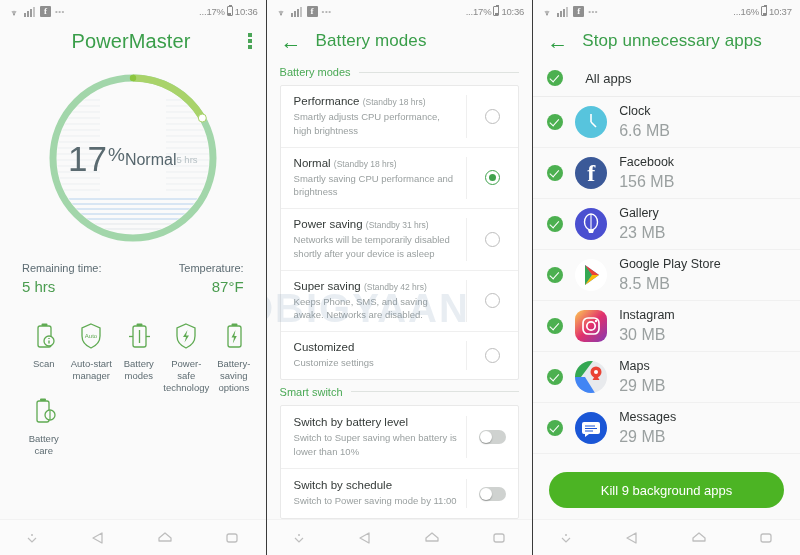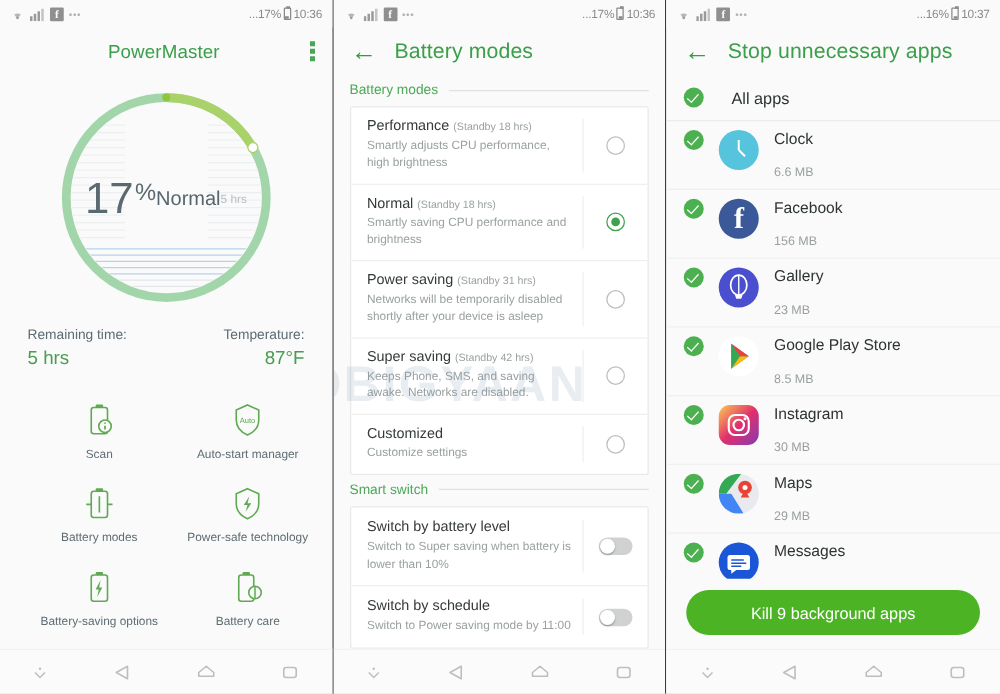--- a/index.html
+++ b/index.html
@@ -37,21 +37,21 @@
   .batt-glyph:after { content:""; position:absolute; bottom:0.5px; left:0.5px;
                 right:0.5px; height:2px; background:#8a8a8a; }
 
   
   .appbar { flex:0 0 38px; display:flex; align-items:center; padding:0 14px;
             color:#2e9141; }
   .appbar .back { font-size:21px; line-height:1; color:#2f9e44; margin-right:14px;
                   cursor:pointer; }
   .appbar .title { font-size:17px; font-weight:normal; color:#3a9e4a;
                    letter-spacing:0.1px; }
-  .appbar .title.centered { flex:1; text-align:center; font-size:15px; }
+  .appbar .title.centered { flex:1; text-align:center; font-size:20px; }
   .kebab { display:flex; flex-direction:column; gap:2.5px; margin-left:auto;
            cursor:pointer; }
   .kebab i { width:3.5px; height:3.5px; background:#4ba558; display:block; }
 
   
   .p1body { flex:1; position:relative; }
   .gauge-wrap { display:flex; justify-content:center; margin-top:10px; }
   .gauge { position:relative; width:176px; height:176px; }
   .gauge svg { display:block; }
   .gauge-center { position:absolute; inset:0; display:flex; flex-direction:row;
@@ -61,22 +61,22 @@
   .pct .sym { font-size:19px; margin-top:4px; margin-left:1px; }
   .state { font-size:16px; color:#56666d; margin-top:4px; font-weight:300; }
   .sub-hrs { font-size:9.5px; color:#b6c0c4; margin-top:2px; }
 
   .stats { display:flex; padding:16px 22px 0 22px; }
   .stat { flex:1; }
   .stat.right { text-align:right; padding-left:26px; }
   .stat-label { font-size:11px; color:#5c6b72; }
   .stat-value { font-size:15px; color:#4a9c4f; margin-top:4px; }
 
-  .grid { display:grid; grid-template-columns:repeat(2,1fr);
-          row-gap:18px; padding:26px 8px 0 20px; }
+  .grid { display:grid; grid-template-columns:repeat(5,1fr);
+          row-gap:2px; padding:26px 8px 0 20px; }
   .cell { display:flex; flex-direction:column; align-items:center; cursor:pointer; }
   .cell .glabel { font-size:9.5px; color:#5e6c72; text-align:center;
                   margin-top:7px; line-height:1.25; }
 
   
   .p2body { flex:1; overflow:hidden; padding:0 13px; position:relative; }
   .section-hd { display:flex; align-items:center; gap:8px; margin:6px 0 7px 0; }
   .section-hd .sh-text { font-size:11px; color:#4aa955; white-space:nowrap; }
   .section-hd .sh-line { flex:1; height:1px; background:#dfe3e0; }
   .card { background:#fff; border:1px solid #e9e9e9; border-radius:2px; }
@@ -105,33 +105,33 @@
             box-shadow:0 1px 1.5px rgba(0,0,0,.3); }
 
   
   .watermark { position:absolute; left:-60px; top:286px; width:420px; z-index:5;
                font-size:40px; font-weight:bold; letter-spacing:2px;
                color:rgba(120,150,180,0.17); pointer-events:none;
                font-family:"Liberation Sans", sans-serif; white-space:nowrap; }
 
   
   .p3body { flex:1; overflow:hidden; position:relative; }
-  .app-row { display:flex; padding:7px 14px; gap:12px;
+  .app-row { display:flex; align-items:center; padding:7px 14px; gap:12px;
              border-bottom:1px solid #f0f0f0; cursor:pointer; }
   .check { width:16px; height:16px; border-radius:50%; background:#4cb050;
            flex:0 0 16px; position:relative; }
   .check:after { content:""; position:absolute; left:4.5px; top:3px; width:4px;
            height:7.5px; border:solid #fff; border-width:0 1.7px 1.7px 0;
            transform:rotate(42deg); }
   .app-icon { width:32px; height:32px; flex:0 0 32px; border-radius:50%;
               position:relative; overflow:hidden; display:flex;
               align-items:center; justify-content:center; }
   .app-meta { display:flex; flex-direction:column; }
   .app-name { font-size:12.5px; color:#2e3333; }
-  .app-size { font-size:10px; color:#9aa0a0; margin-top:15px; }
+  .app-size { font-size:16px; color:#9aa0a0; margin-top:4px; }
   .allapps-row { display:flex; align-items:center; padding:10px 14px; gap:12px;
                  border-bottom:1px solid #ececec; cursor:pointer; }
   .allapps-label { font-size:13px; color:#2e3333; margin-left:10px; }
   .killbar { position:absolute; left:0; right:0; bottom:0; padding:9px 16px 11px;
              background:#fafafa; }
   .killbtn { width:100%; height:36px; border-radius:18px; background:#4cb424;
              color:#fff; font-size:13px; border:none; cursor:pointer;
              font-family:"Liberation Sans", sans-serif; }
 
   

